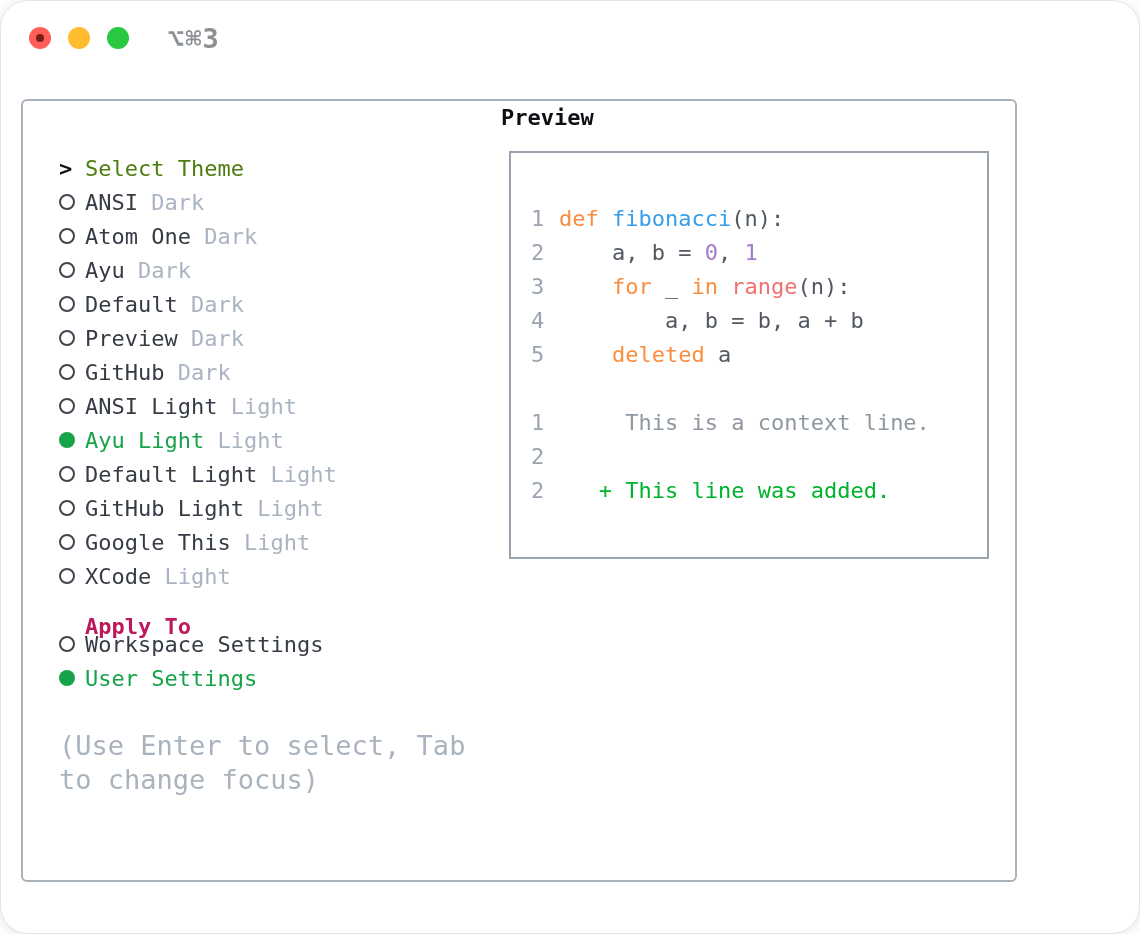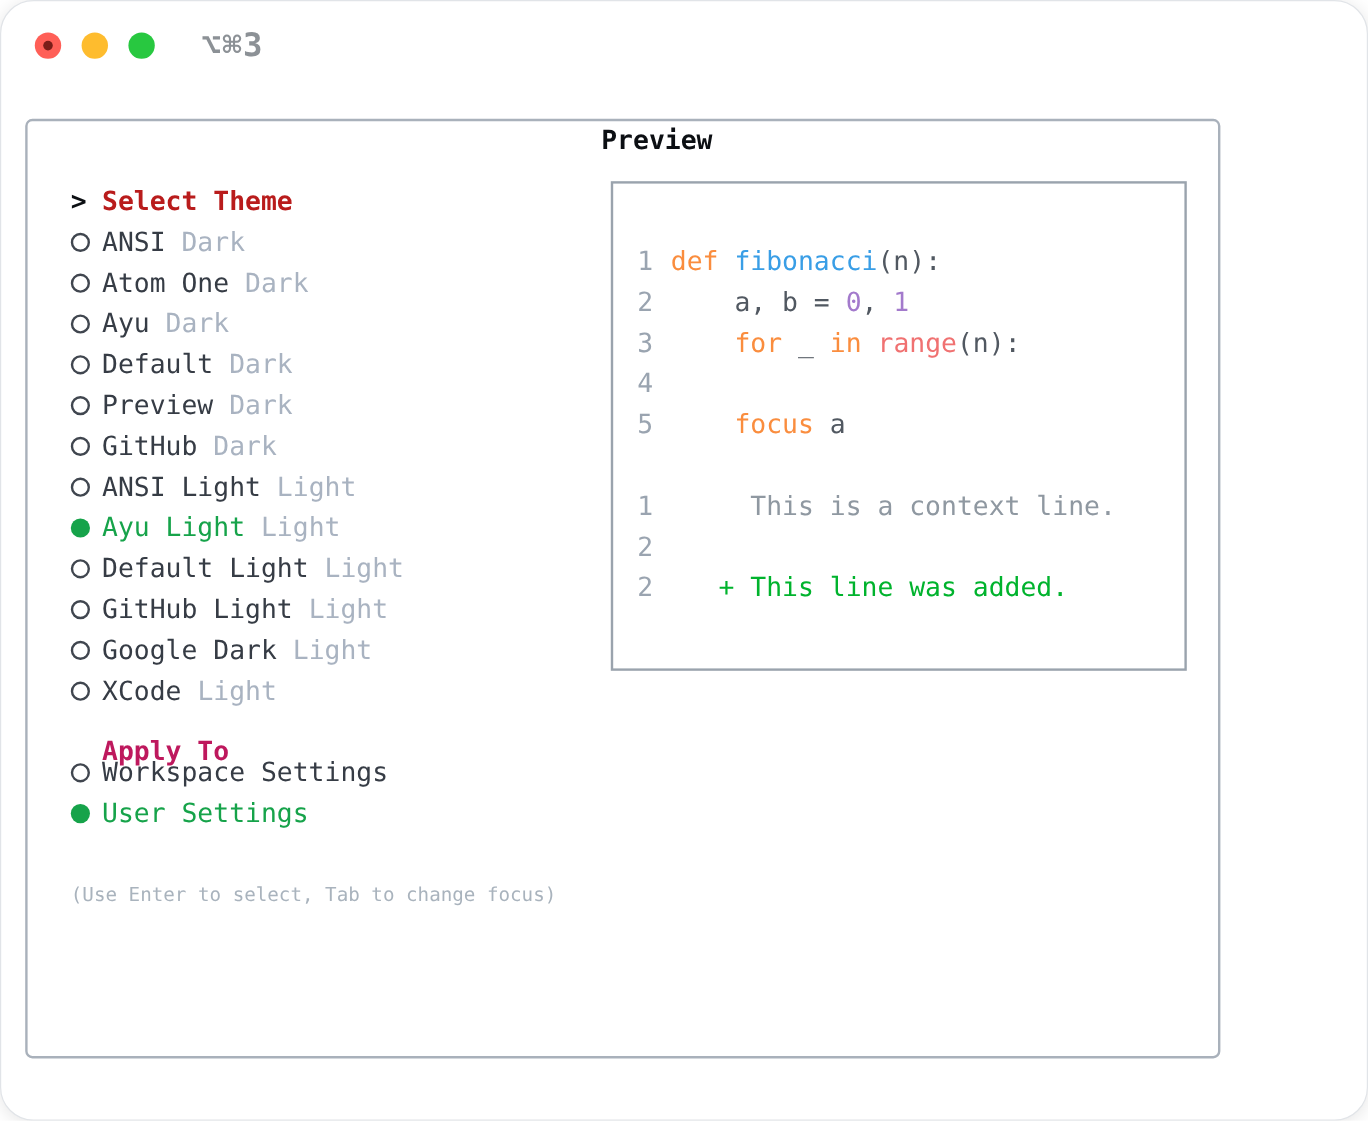--- a/index.html
+++ b/index.html
@@ -95,29 +95,29 @@
     width: 12px; height: 12px;
     border: 2px solid #40464f;
     border-radius: 50%;
     box-sizing: content-box;
   }
   .radio.sel {
     width: 16px; height: 16px;
     border: none;
     background: var(--accent-green, #16a34a);
   }
-  .hdr { font-weight: 700; color: #b91c1c; }
+  .hdr { font-weight: 400; color: #4d7c0f; }
   .item-name { color: #363c45; font-weight: 500; }
   .item-name.sel { color: var(--accent-green, #16a34a); }
   .item-variant { color: #a9b3c1; font-weight: 500; text-align: center; }
   .apply-hdr { color: #be185d; font-weight: 600; margin-top: 32px; }
   .hint {
     margin-top: 34px;
     width: 440px;
-    font-size: 16px;
+    font-size: 27px;
     line-height: 34px;
     color: #a9b3bd;
     white-space: pre-wrap;
   }
   
   .preview-title {
     font-size: 22px;
     font-weight: 700;
     color: #0c0f13;
     height: 34px;
@@ -182,21 +182,21 @@
           <div class="row"><span class="marker"><span class="radio"></span></span><span class="item-name">ANSI</span><span class="item-variant"> Dark</span></div>
           <div class="row"><span class="marker"><span class="radio"></span></span><span class="item-name">Atom One</span><span class="item-variant"> Dark</span></div>
           <div class="row"><span class="marker"><span class="radio"></span></span><span class="item-name">Ayu</span><span class="item-variant"> Dark</span></div>
           <div class="row"><span class="marker"><span class="radio"></span></span><span class="item-name">Default</span><span class="item-variant"> Dark</span></div>
           <div class="row"><span class="marker"><span class="radio"></span></span><span class="item-name">Preview</span><span class="item-variant"> Dark</span></div>
           <div class="row"><span class="marker"><span class="radio"></span></span><span class="item-name">GitHub</span><span class="item-variant"> Dark</span></div>
           <div class="row"><span class="marker"><span class="radio"></span></span><span class="item-name">ANSI Light</span><span class="item-variant"> Light</span></div>
           <div class="row"><span class="marker"><span class="radio sel"></span></span><span class="item-name sel">Ayu Light</span><span class="item-variant"> Light</span></div>
           <div class="row"><span class="marker"><span class="radio"></span></span><span class="item-name">Default Light</span><span class="item-variant"> Light</span></div>
           <div class="row"><span class="marker"><span class="radio"></span></span><span class="item-name">GitHub Light</span><span class="item-variant"> Light</span></div>
-          <div class="row"><span class="marker"><span class="radio"></span></span><span class="item-name">Google Dark</span><span class="item-variant"> Light</span></div>
+          <div class="row"><span class="marker"><span class="radio"></span></span><span class="item-name">Google This</span><span class="item-variant"> Light</span></div>
           <div class="row"><span class="marker"><span class="radio"></span></span><span class="item-name">XCode</span><span class="item-variant"> Light</span></div>
         </div>
 
       <div class="row apply-hdr-row">
         <span class="marker"></span>
         <span class="apply-hdr">Apply To</span>
       </div>
 
       <div id="apply-list">
           <div class="row"><span class="marker"><span class="radio"></span></span><span class="item-name">Workspace Settings</span></div>
@@ -205,22 +205,22 @@
 
       <div class="hint">(Use Enter to select, Tab to change focus)</div>
     </div>
 
     <div class="right-col">
       <div class="preview-title">Preview</div>
       <div class="preview-box" id="preview-box">
           <div class="code-line"><span class="gutter">1</span><span class="seg-keyword">def</span><span class="seg-plain"> </span><span class="seg-function">fibonacci</span><span class="seg-plain">(n):</span></div>
           <div class="code-line"><span class="gutter">2</span><span class="seg-plain">    a, b = </span><span class="seg-number">0</span><span class="seg-plain">, </span><span class="seg-number">1</span></div>
           <div class="code-line"><span class="gutter">3</span><span class="seg-plain">    </span><span class="seg-keyword">for</span><span class="seg-plain"> _ </span><span class="seg-keyword">in</span><span class="seg-plain"> </span><span class="seg-builtin">range</span><span class="seg-plain">(n):</span></div>
-          <div class="code-line"><span class="gutter">4</span></div>
-          <div class="code-line"><span class="gutter">5</span><span class="seg-plain">    </span><span class="seg-keyword">focus</span><span class="seg-plain"> a</span></div>
+          <div class="code-line"><span class="gutter">4</span><span class="seg-plain">        a, b = b, a + b</span></div>
+          <div class="code-line"><span class="gutter">5</span><span class="seg-plain">    </span><span class="seg-keyword">deleted</span><span class="seg-plain"> a</span></div>
           <div class="code-line"><span class="gutter"></span></div>
           <div class="code-line"><span class="gutter">1</span><span class="seg-context">     This is a context line.</span></div>
           <div class="code-line"><span class="gutter">2</span></div>
           <div class="code-line"><span class="gutter">2</span><span class="seg-added">   + This line was added.</span></div>
         </div>
     </div>
 
   </div>
 </div>
 

